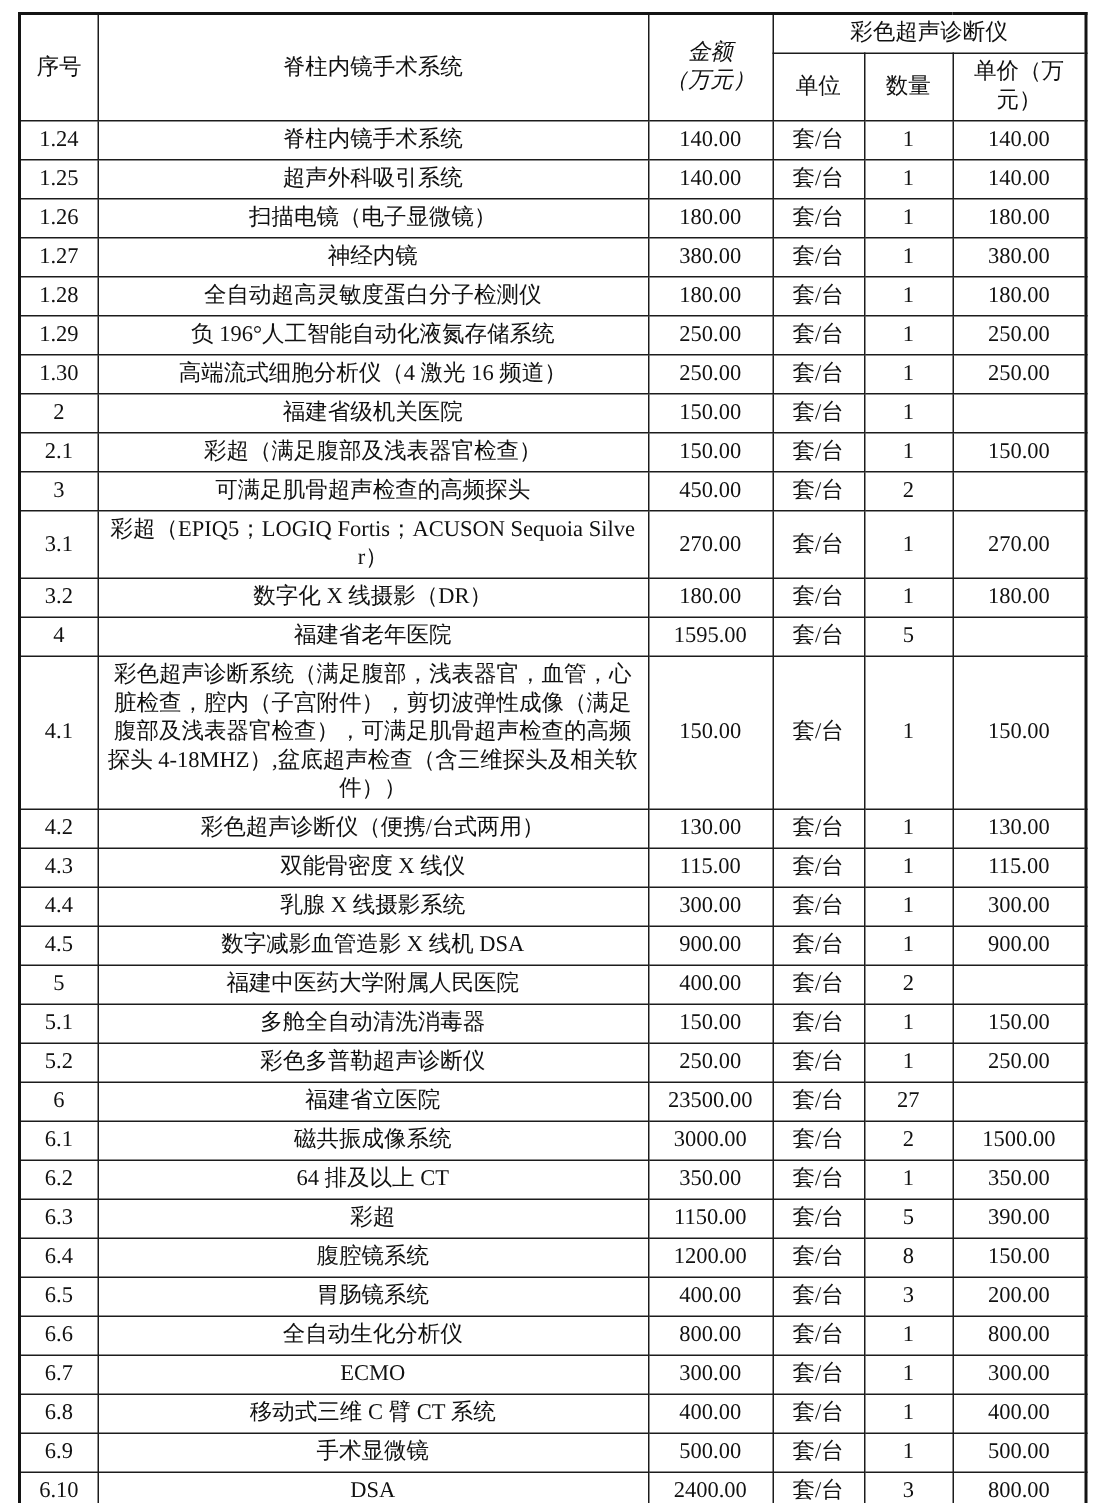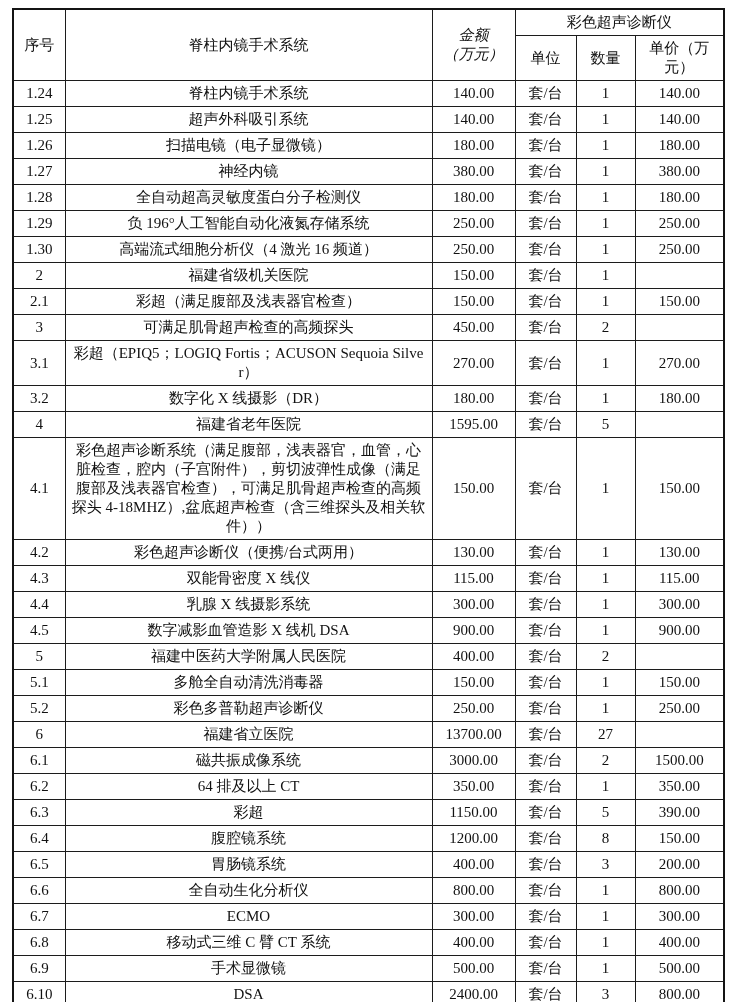--- a/index.html
+++ b/index.html
@@ -238,21 +238,21 @@
           <td class="cell-no">5.2</td>
           <td class="cell-name">彩色多普勒超声诊断仪</td>
           <td class="cell-amount">250.00</td>
           <td class="cell-unit">套/台</td>
           <td class="cell-qty">1</td>
           <td class="cell-price">250.00</td>
         </tr>
         <tr class="data-row">
           <td class="cell-no">6</td>
           <td class="cell-name">福建省立医院</td>
-          <td class="cell-amount">13700.00</td>
+          <td class="cell-amount">23500.00</td>
           <td class="cell-unit">套/台</td>
           <td class="cell-qty">27</td>
           <td class="cell-price"></td>
         </tr>
         <tr class="data-row">
           <td class="cell-no">6.1</td>
           <td class="cell-name">磁共振成像系统</td>
           <td class="cell-amount">3000.00</td>
           <td class="cell-unit">套/台</td>
           <td class="cell-qty">2</td>

